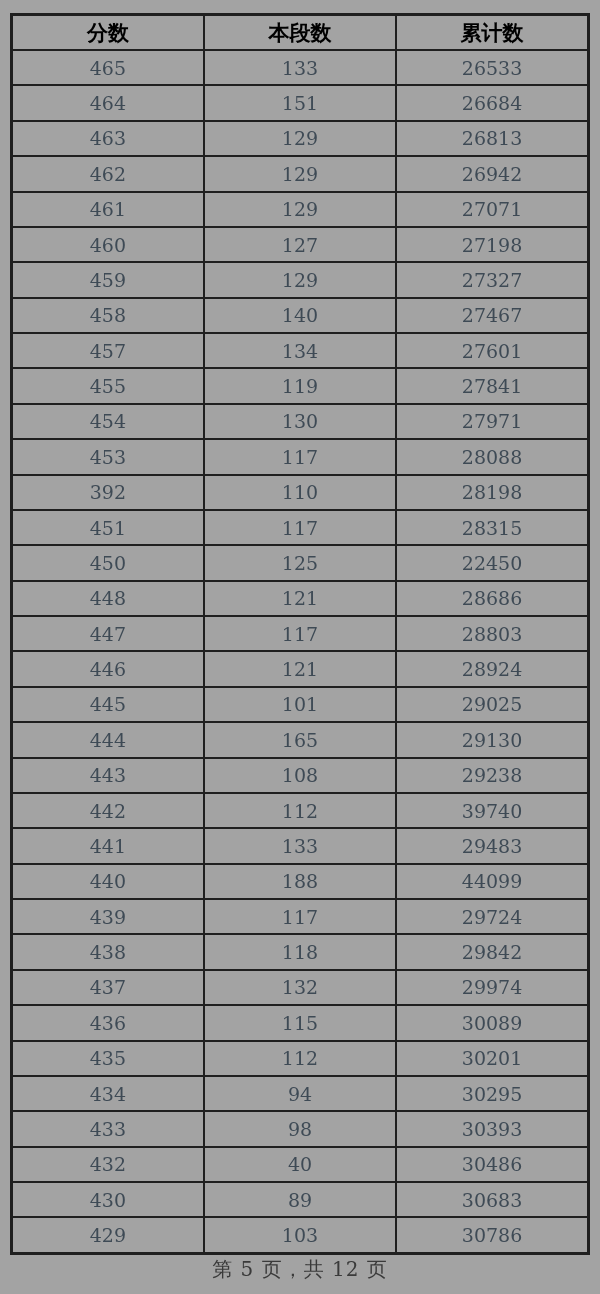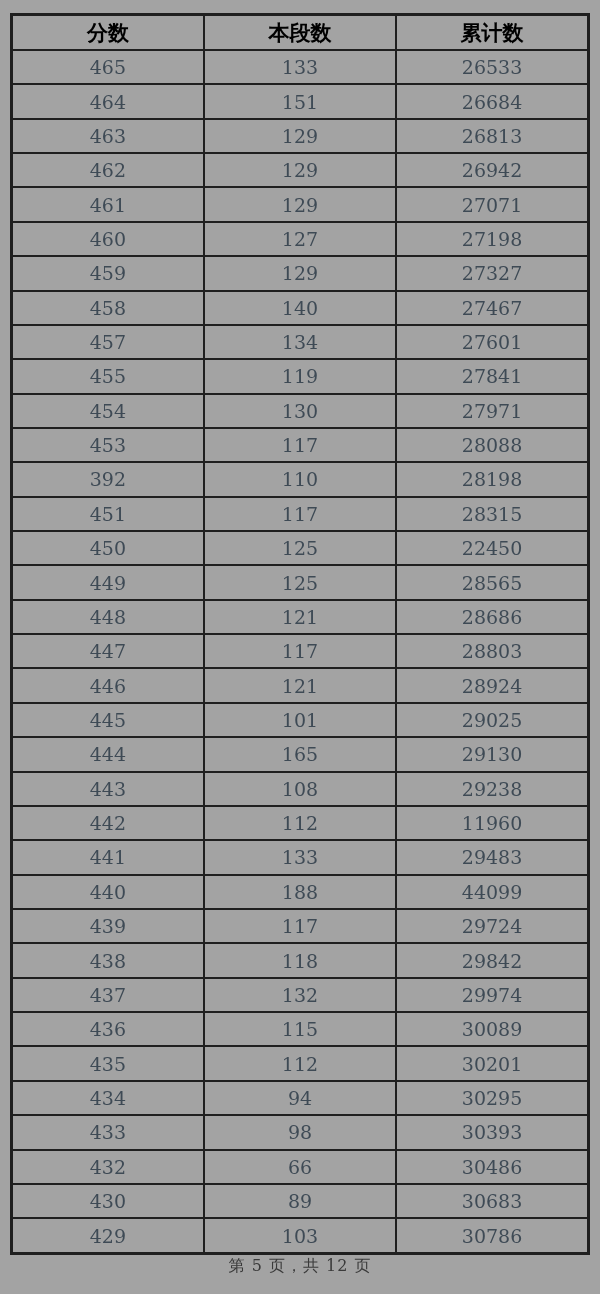--- a/index.html
+++ b/index.html
@@ -40,21 +40,21 @@
     font-size: 19px;
     color: #3e4a55;
   }
   .footer {
     position: absolute;
     left: 0;
     top: 1256px;
     width: 100%;
     text-align: center;
     font-family: "DejaVu Serif", "Liberation Serif", serif;
-    font-size: 16px;
+    font-size: 20px;
     color: #3a3a3a;
     letter-spacing: 1px;
   }
 </style>
 </head>
 <body>
 
 <div class="page">
 
   <table class="score-table">
@@ -135,25 +135,20 @@
           <td>451</td>
           <td>117</td>
           <td>28315</td>
         </tr>
         <tr>
           <td>450</td>
           <td>125</td>
           <td>22450</td>
         </tr>
         <tr>
-          <td>449</td>
-          <td>125</td>
-          <td>28565</td>
-        </tr>
-        <tr>
           <td>448</td>
           <td>121</td>
           <td>28686</td>
         </tr>
         <tr>
           <td>447</td>
           <td>117</td>
           <td>28803</td>
         </tr>
         <tr>
@@ -172,21 +167,21 @@
           <td>29130</td>
         </tr>
         <tr>
           <td>443</td>
           <td>108</td>
           <td>29238</td>
         </tr>
         <tr>
           <td>442</td>
           <td>112</td>
-          <td>11960</td>
+          <td>39740</td>
         </tr>
         <tr>
           <td>441</td>
           <td>133</td>
           <td>29483</td>
         </tr>
         <tr>
           <td>440</td>
           <td>188</td>
           <td>44099</td>
@@ -221,21 +216,21 @@
           <td>94</td>
           <td>30295</td>
         </tr>
         <tr>
           <td>433</td>
           <td>98</td>
           <td>30393</td>
         </tr>
         <tr>
           <td>432</td>
-          <td>66</td>
+          <td>40</td>
           <td>30486</td>
         </tr>
         <tr>
           <td>430</td>
           <td>89</td>
           <td>30683</td>
         </tr>
         <tr>
           <td>429</td>
           <td>103</td>

